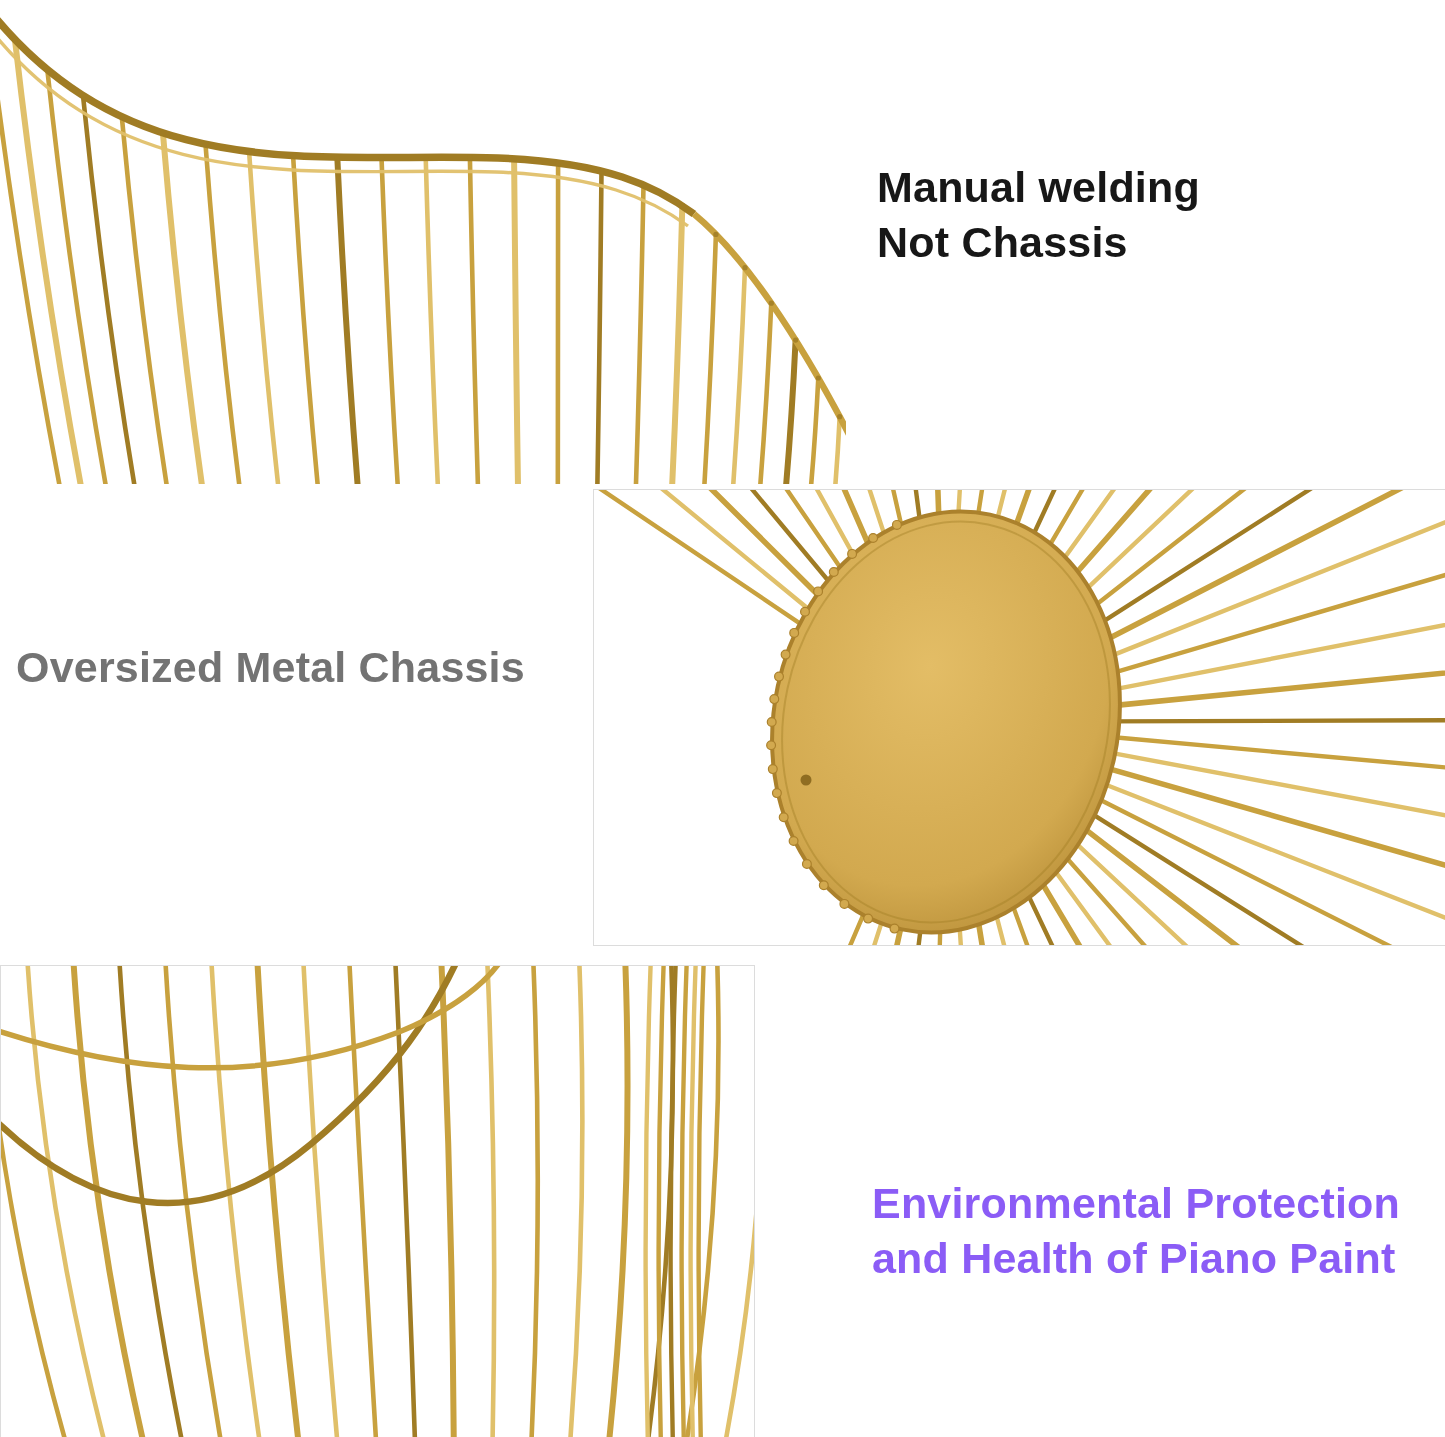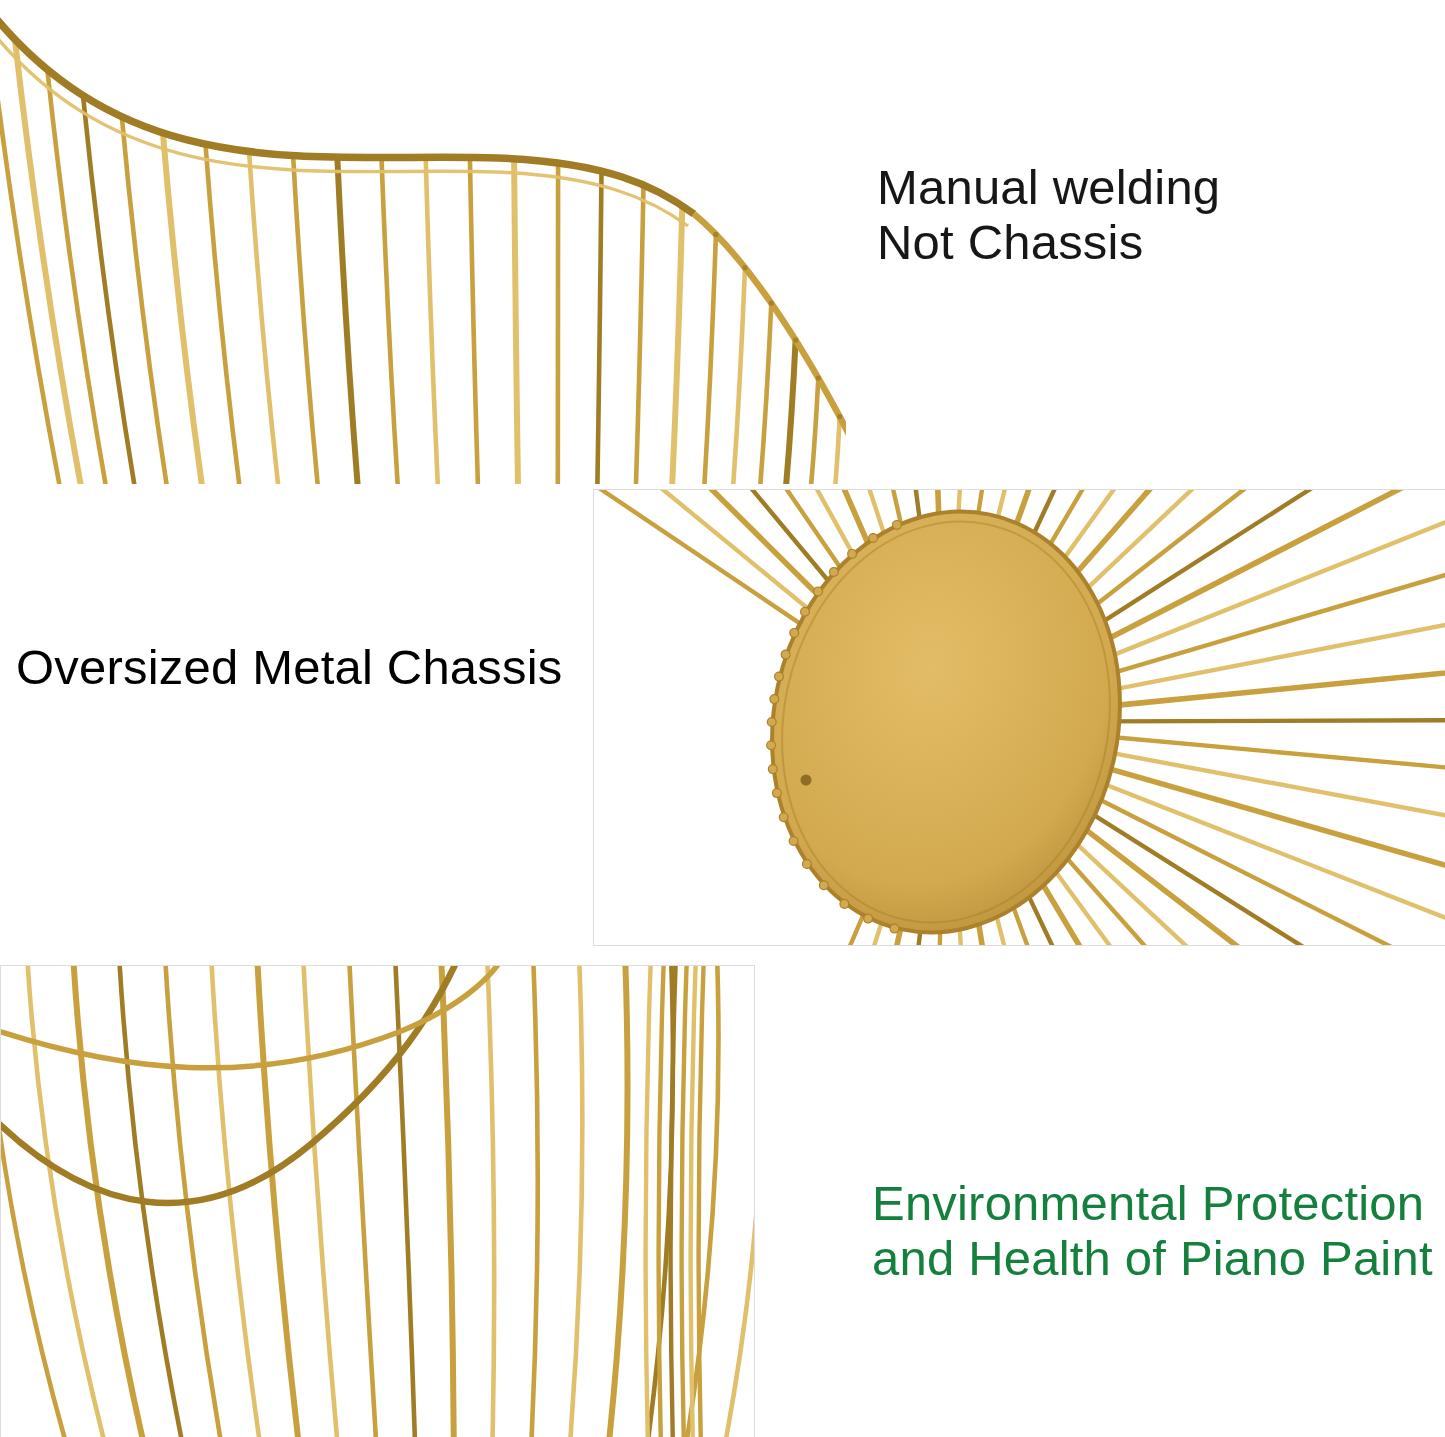--- a/index.html
+++ b/index.html
@@ -7,22 +7,22 @@
     width:1445px;height:1437px;position:relative;background:#ffffff;
     font-family:"Liberation Sans",sans-serif;overflow:hidden;
   }
   .photo{position:absolute;overflow:hidden;background:#ffffff;margin:0;}
   .photo svg{display:block;width:100%;height:100%;}
   .bordered{border:1px solid #dcdcdc;}
   #photo-top{left:0;top:0;width:846px;height:484px;}
   #photo-middle{left:593px;top:489px;width:851px;height:455px;}
   #photo-bottom{left:0;top:965px;width:753px;height:471px;}
   .caption{
-    position:absolute;color:#171717;font-size:49px;line-height:55px;
-    letter-spacing:0.2px;white-space:nowrap;font-weight:400;
+    position:absolute;color:#171717;font-size:43px;line-height:55px;
+    letter-spacing:0.2px;white-space:nowrap;font-weight:700;
   }
   #caption-top{left:877px;top:160px;}
   #caption-middle{left:16px;top:640px;}
   #caption-bottom{left:872px;top:1176px;}
 </style>
 </head>
 <body>
 
 <figure class="photo" id="photo-top" role="img" aria-label="Close-up of the hand-welded rim of a gold wire basket">
   <svg viewBox="0 0 846 484" preserveAspectRatio="none">
@@ -165,21 +165,21 @@
       <circle cx="211.0" cy="121.8" r="4.4" fill="#d2a94f" stroke="#ab812c" stroke-width="1.2"></circle>
       <circle cx="224.1" cy="101.4" r="4.4" fill="#d2a94f" stroke="#ab812c" stroke-width="1.2"></circle>
       <circle cx="239.8" cy="82.0" r="4.4" fill="#d2a94f" stroke="#ab812c" stroke-width="1.2"></circle>
       <circle cx="258.1" cy="63.9" r="4.4" fill="#d2a94f" stroke="#ab812c" stroke-width="1.2"></circle>
       <circle cx="279.1" cy="48.0" r="4.4" fill="#d2a94f" stroke="#ab812c" stroke-width="1.2"></circle>
       <circle cx="302.9" cy="34.9" r="4.4" fill="#d2a94f" stroke="#ab812c" stroke-width="1.2"></circle>
       <circle cx="212" cy="290" r="5.5" fill="#8f6d22"></circle>
     </svg>
 </figure>
 
-<div class="caption" id="caption-middle" style="color: #000000;">
+<div class="caption" id="caption-middle" style="color: #737373;">
   <div>Oversized Metal Chassis</div>
 </div>
 
 <figure class="photo bordered" id="photo-bottom" role="img" aria-label="Side view of the gold wire basket with piano paint finish" style="border-color: rgb(220, 220, 220);">
   <svg viewBox="0 0 753 471" preserveAspectRatio="none">
       <path d="M -20 -12 Q -4.1 235 66.4 482" fill="none" stroke="#c8a13e" stroke-width="4.6" stroke-linecap="round"></path>
       <path d="M 26 -12 Q 41.4 235 105.0 482" fill="none" stroke="#e0c06a" stroke-width="4.6" stroke-linecap="round"></path>
       <path d="M 72 -12 Q 87.0 235 143.7 482" fill="none" stroke="#c8a13e" stroke-width="6" stroke-linecap="round"></path>
       <path d="M 118 -12 Q 132.5 235 182.3 482" fill="none" stroke="#a07c24" stroke-width="4.6" stroke-linecap="round"></path>
       <path d="M 164 -12 Q 178.1 235 221.0 482" fill="none" stroke="#c8a13e" stroke-width="4.6" stroke-linecap="round"></path>
@@ -200,16 +200,16 @@
       <path d="M 663 -12 Q 654 235 660 482" fill="none" stroke="#c8a13e" stroke-width="4.4" stroke-linecap="round"></path>
       <path d="M 675 -12 Q 666 235 672 482" fill="none" stroke="#a07c24" stroke-width="4.4" stroke-linecap="round"></path>
       <path d="M 686 -12 Q 677 235 683 482" fill="none" stroke="#c8a13e" stroke-width="4.4" stroke-linecap="round"></path>
       <path d="M 695 -12 Q 686 235 692 482" fill="none" stroke="#e0c06a" stroke-width="4.4" stroke-linecap="round"></path>
       <path d="M 703 -12 Q 694 235 700 482" fill="none" stroke="#c8a13e" stroke-width="4.4" stroke-linecap="round"></path>
       <path d="M -12 148 C 90 250, 200 270, 310 178 C 396 106, 434 44, 460 -14" fill="none" stroke="#a07c24" stroke-width="6.5"></path>
       <path d="M -12 62 C 120 106, 252 122, 398 66 C 452 44, 488 16, 504 -12" fill="none" stroke="#c8a13e" stroke-width="5.5"></path>
     </svg>
 </figure>
 
-<div class="caption" id="caption-bottom" style="color: #15803d;">
+<div class="caption" id="caption-bottom" style="color: #8b5cf6;">
   <div>Environmental Protection</div>
   <div>and Health of Piano Paint</div>
 </div>
 
 </body></html>

